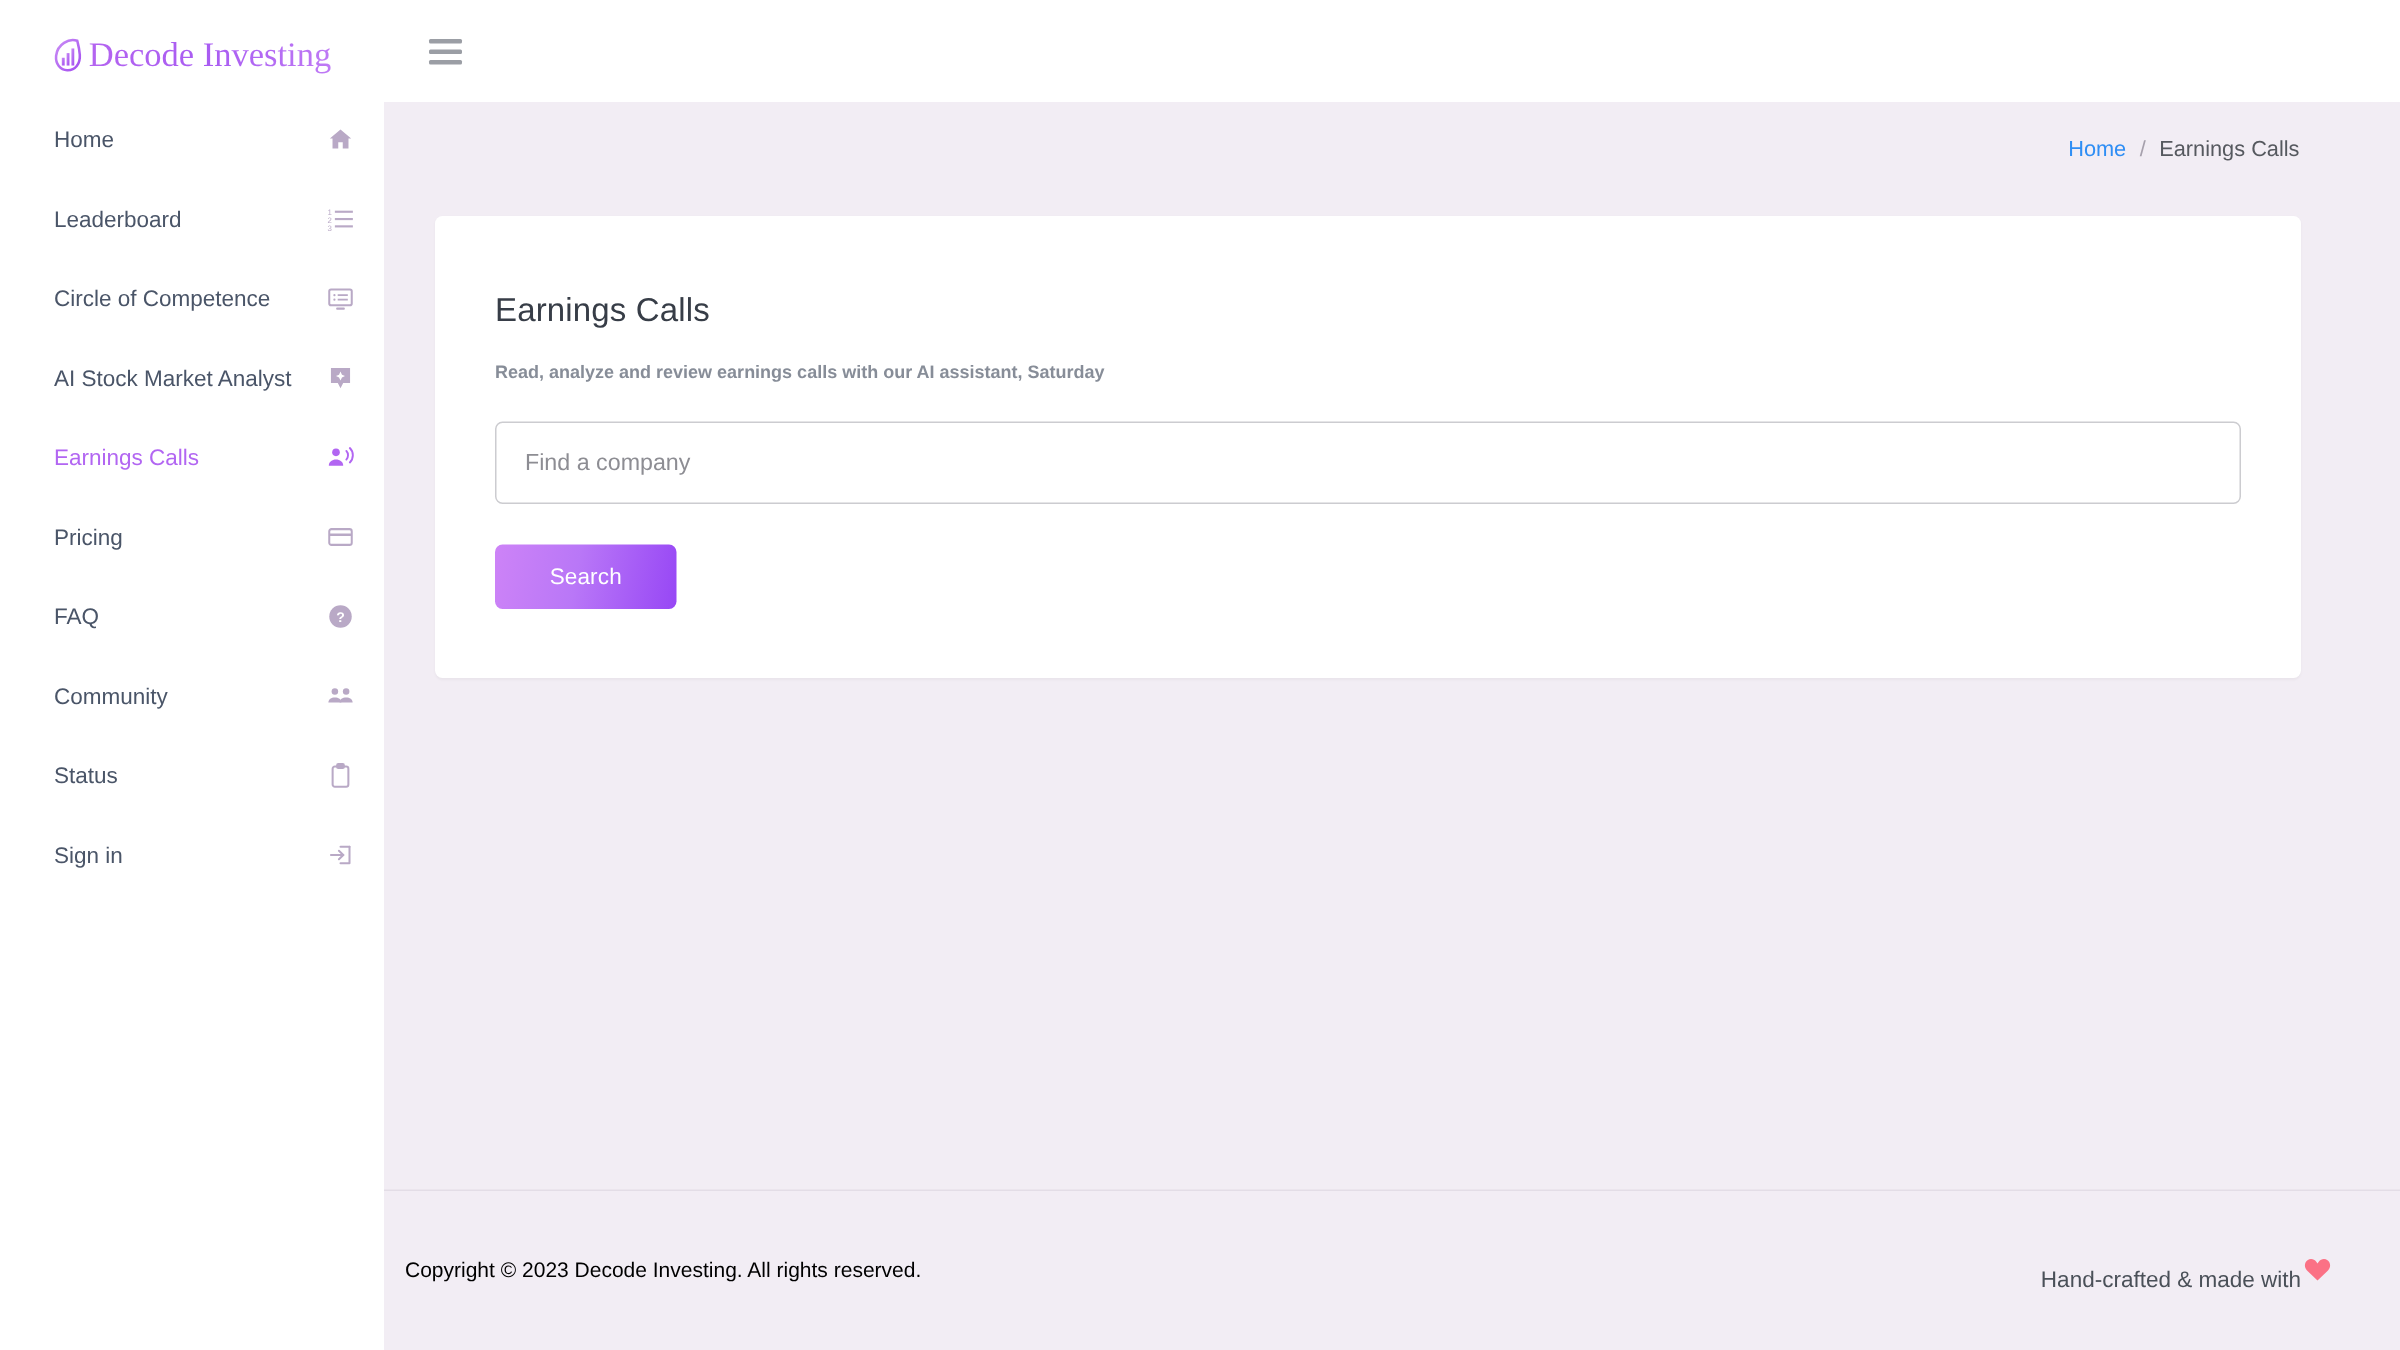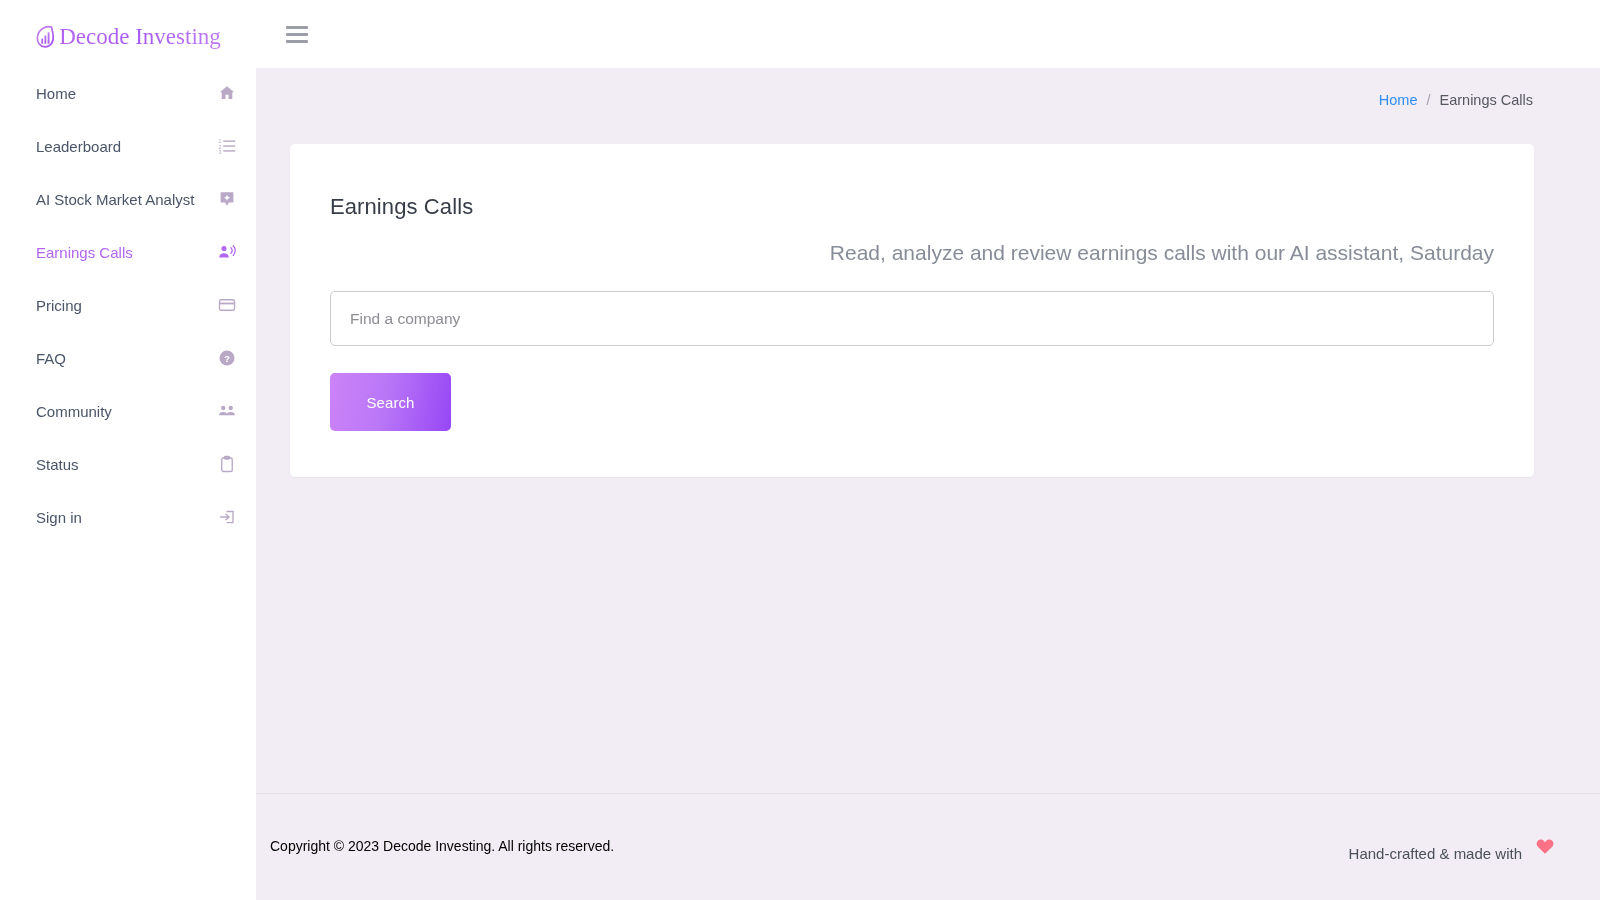--- a/index.html
+++ b/index.html
@@ -146,43 +146,42 @@
     max-width: 1244px;
   }
   #card-title {
     font-size: 22px;
     color: #373d47;
     font-weight: 400;
     letter-spacing: 0.1px;
   }
   #card-subtitle {
     margin-top: 21px;
-    font-size: 21px;
+    font-size: 12px;
     color: #878d98;
-    font-weight: 400;
-    text-align: right;
+    font-weight: 700;
   }
   #company-search {
     margin-top: 26px;
     width: 100%;
     height: 55px;
     border: 1px solid #ccccd0;
     border-radius: 5px;
     padding: 0 19px;
     font-size: 15.5px;
     font-family: "Liberation Sans", sans-serif;
     color: #4c1d95;
     outline: none;
     background: #fff;
   }
   #company-search::placeholder { color: #8d8d93; }
   #search-button {
     margin-top: 27px;
     width: 121px;
-    height: 58px;
+    height: 43px;
     border: none;
     border-radius: 5px;
     background: linear-gradient(100deg, #cd83f7 0%, #b977f7 45%, #9747f5 100%);
     color: #ffffff;
     font-size: 15px;
     font-family: "Liberation Sans", sans-serif;
     cursor: pointer;
     letter-spacing: 0.1px;
   }
 
@@ -199,21 +198,21 @@
   }
   #copyright {
     font-size: 14px;
     color: #000000;
     padding-left: 0;
     margin-top: -2px;
   }
   #handcrafted {
     display: flex;
     align-items: center;
-    gap: 12px;
+    gap: 0;
     font-size: 15px;
     color: #4a5058;
     margin-top: 12px;
     padding-right: 10px;
   }
   #heart-icon { width: 22px; height: 20px; display:block; color:#fb7185; margin-top:-14px; }
 </style>
 </head>
 <body>
 
@@ -257,20 +256,33 @@
             <text x="0.5" y="8" font-size="7" font-family="Liberation Sans, sans-serif">1</text>
             <text x="0.5" y="15.5" font-size="7" font-family="Liberation Sans, sans-serif">2</text>
             <text x="0.5" y="23" font-size="7" font-family="Liberation Sans, sans-serif">3</text>
             <rect x="7" y="4.6" width="16" height="1.9"></rect>
             <rect x="7" y="11.1" width="16" height="1.9"></rect>
             <rect x="7" y="17.6" width="16" height="1.9"></rect>
           </svg>
         </span>
       </a>
 
+      <a class="nav-item" href="#">
+        <span class="nav-label">Circle of Competence</span>
+        <span class="nav-icon">
+          <svg width="18" height="18" viewBox="0 0 24 24" fill="none" stroke="currentColor" stroke-width="1.8">
+            <rect x="2" y="4" width="20" height="14" rx="1.6"></rect>
+            <circle cx="6.6" cy="9" r="1" fill="currentColor" stroke="none"></circle>
+            <circle cx="6.6" cy="13" r="1" fill="currentColor" stroke="none"></circle>
+            <rect x="9.5" y="8.2" width="9" height="1.6" fill="currentColor" stroke="none"></rect>
+            <rect x="9.5" y="12.2" width="9" height="1.6" fill="currentColor" stroke="none"></rect>
+            <path d="M9 21h6" stroke-linecap="round"></path>
+          </svg>
+        </span>
+      </a>
 
       <a class="nav-item" href="#">
         <span class="nav-label">AI Stock Market Analyst</span>
         <span class="nav-icon">
           <svg width="18" height="18" viewBox="0 0 24 24" fill="currentColor">
             <path d="M3.5 3h17v13.5h-6.1L12 21.2 9.6 16.5H3.5z"></path>
             <path d="M12 6.3 13.3 9l2.7 1.3L13.3 11.6 12 14.3 10.7 11.6 8 10.3 10.7 9z" fill="#ffffff"></path>
           </svg>
         </span>
       </a>

